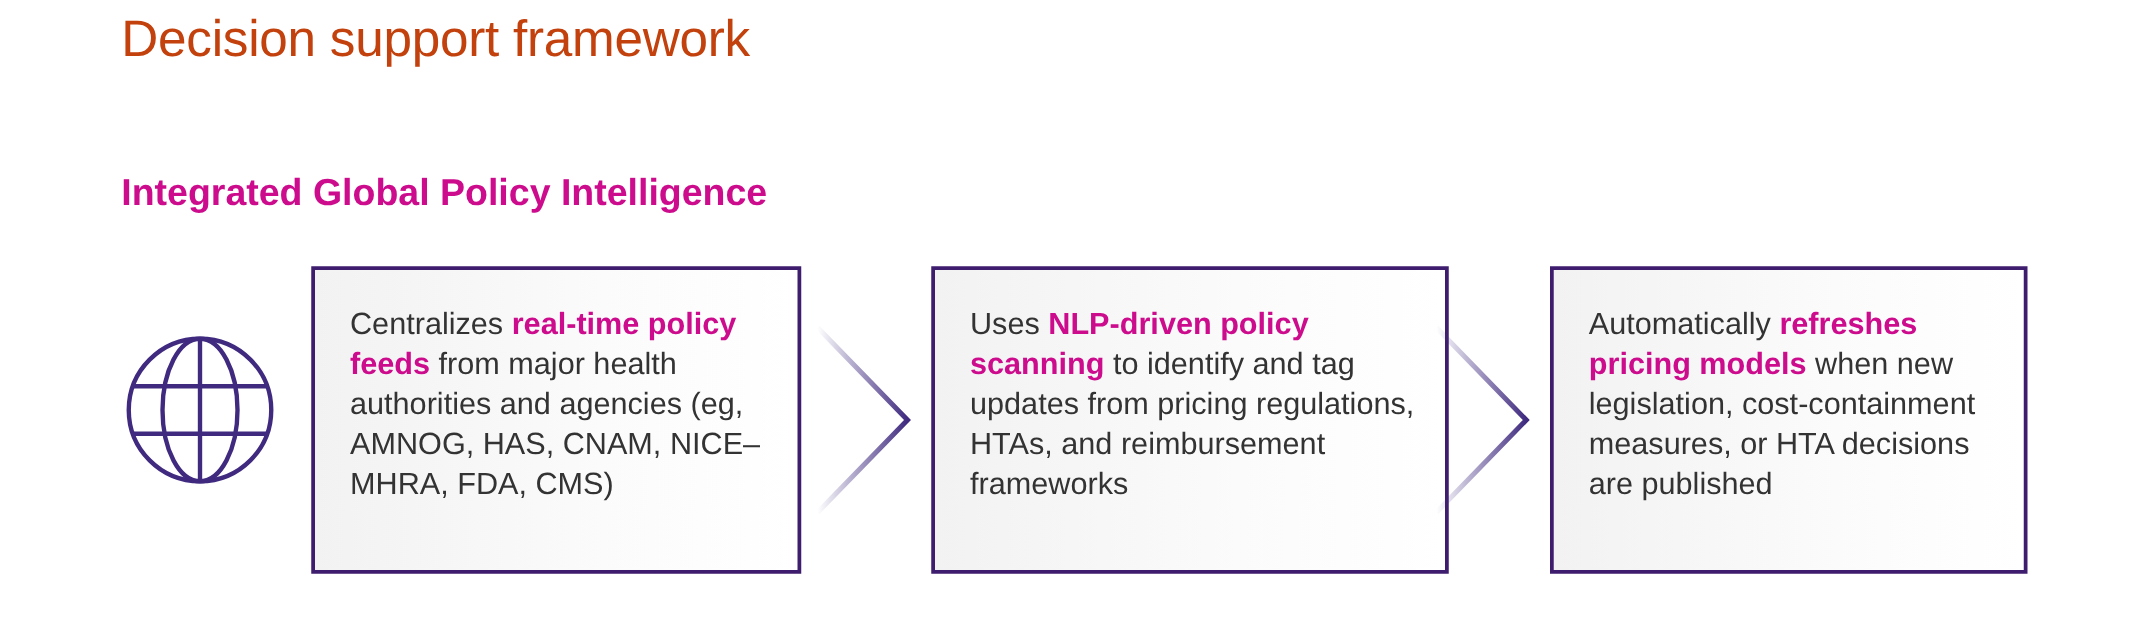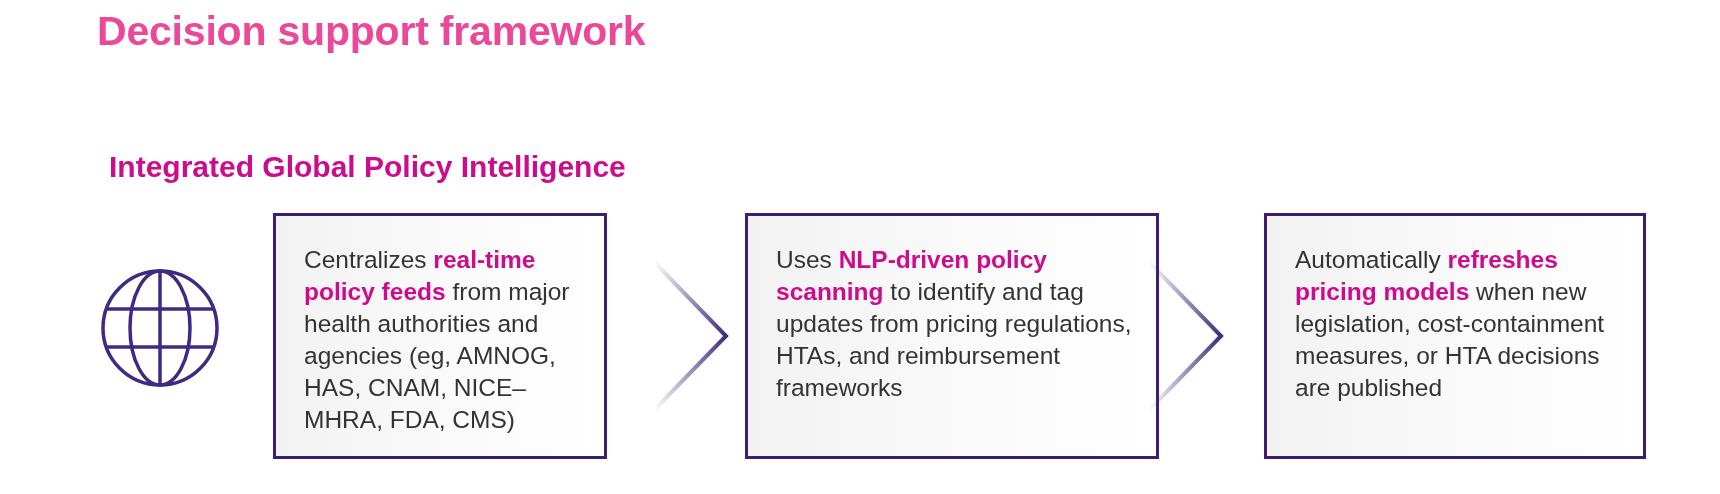--- a/index.html
+++ b/index.html
@@ -1,31 +1,31 @@
 <!DOCTYPE html>
 <html><head>
 <meta charset="utf-8">
 <style>
   html, body { margin:0; padding:0; background:#ffffff; }
   body { width:1720px; height:494px; position:relative; overflow:hidden;
          font-family:"Liberation Sans", sans-serif; }
   .title { position:absolute; left:97px; top:8px; margin:0;
-           font-size:41px; font-weight:bold; color:#ec4899; letter-spacing:-0.2px;text-align:center; }
-  .subtitle { position:absolute; left:97px; top:138px; margin:12px;
+           font-size:41px; font-weight:normal; color:#c2410c; letter-spacing:-0.2px;text-align:center; }
+  .subtitle { position:absolute; left:97px; top:138px; margin:0;
               font-size:30px; font-weight:bold; color:#cc0c8d; }
   .globe { position:absolute; left:100px; top:268px; width:120px; height:120px; }
   .card { position:absolute; top:213px; height:246px; box-sizing:border-box;
           border:3px solid #3f1d6e;
           background:linear-gradient(90deg,#f2f2f3 0%,#fbfbfb 60%,#ffffff 100%); }
   .card .text { position:absolute; left:28px; top:28px; right:18px;
                 font-size:24.5px; line-height:32px; color:#333333; }
   .card .hl { color:#cc0c8d; font-weight:bold; }
-  .card1 { left:249px; width:334px;margin-left:24px; }
+  .card1 { left:249px; width:392px; }
   .card2 { left:745px; width:414px; }
-  .card3 { left:1240px; width:382px;margin-left:24px; }
+  .card3 { left:1240px; width:382px; }
   .chev { position:absolute; top:258px; width:80px; height:156px; }
   .chev1 { left:650px; }
   .chev2 { left:1145px; }
 </style>
 </head>
 <body>
 
 <h1 class="title">Decision support framework</h1>
 <h2 class="subtitle">Integrated Global Policy Intelligence</h2>
 

